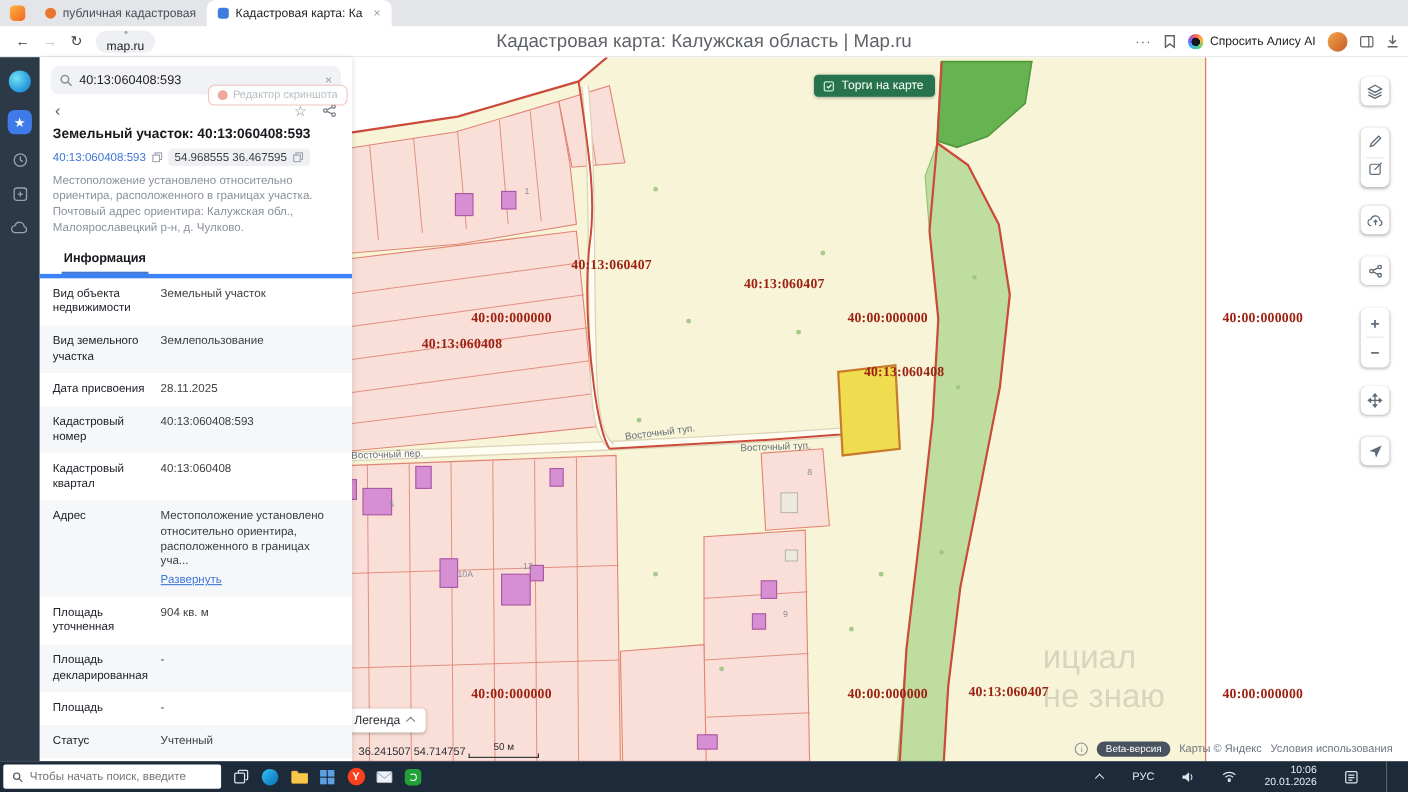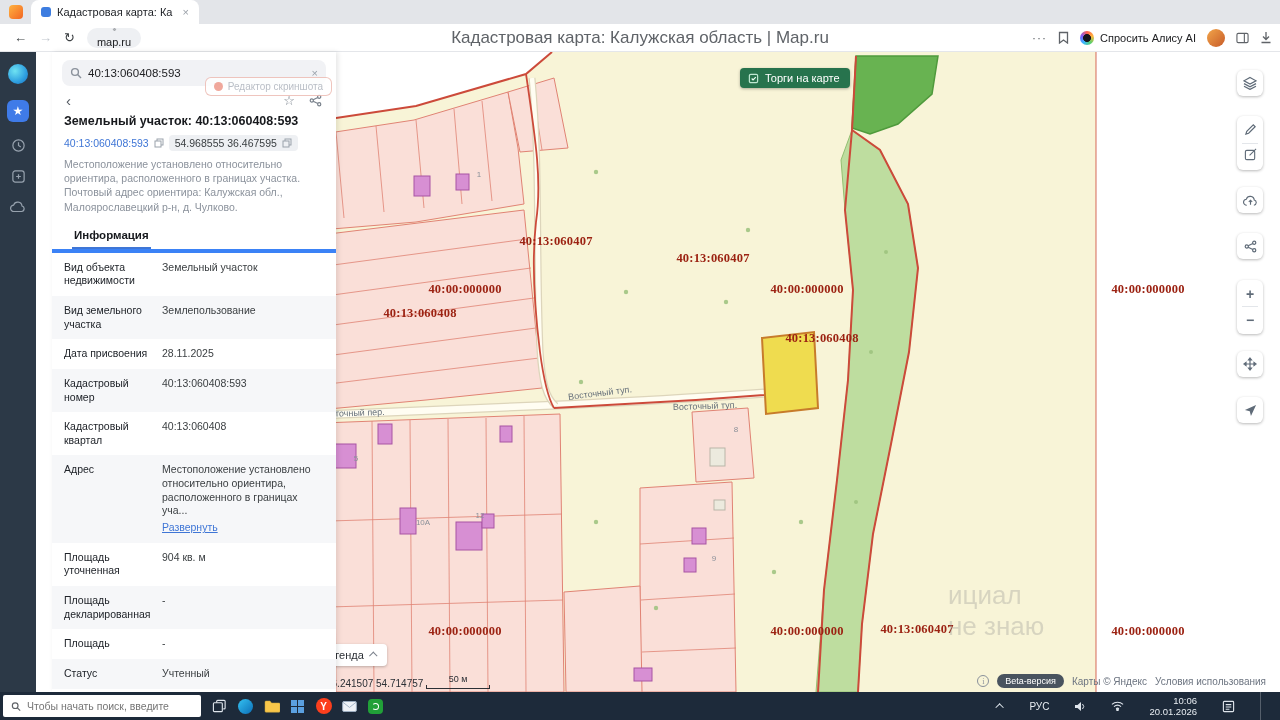--- a/index.html
+++ b/index.html
@@ -27,21 +27,21 @@
   .alice-chip { display:flex; align-items:center; gap:6px; font-size:11px; color:#202124; }
   .alice-logo { width:14px; height:14px; border-radius:50%; background:radial-gradient(circle at center,#15151d 38%,transparent 40%), conic-gradient(#ff5c4d,#ffb83d,#58d06e,#38b8ff,#7a5cff,#ff5c4d); }
   .avatar { width:18px; height:18px; border-radius:50%; background:linear-gradient(135deg,#f2a54a,#c75b28); }
 
   
   .side-rail { position:absolute; top:52px; bottom:28px; left:0; width:36px; background:#2c3947; display:flex; flex-direction:column; align-items:center; padding-top:12px; gap:16px; z-index:6; }
   .rail-alice { width:20px; height:20px; border-radius:50%; background:radial-gradient(circle at 35% 35%,#6fe3f2,#2e9fe0 60%,#1b6fc0); }
   .rail-star { width:22px; height:22px; border-radius:6px; background:#3f7be8; color:#fff; font-size:12px; display:flex; align-items:center; justify-content:center; }
 
   
-  .left-panel { position:absolute; top:52px; bottom:28px; left:52px; width:284px; background:#fff; z-index:5; box-shadow:2px 0 5px rgba(0,0,0,.10); overflow:hidden; }
+  .left-panel { position:absolute; top:52px; bottom:28px; left:36px; width:284px; background:#fff; z-index:5; box-shadow:2px 0 5px rgba(0,0,0,.10); overflow:hidden; }
   .search-row { margin:8px 10px 0; height:26px; background:#f1f2f5; border-radius:8px; display:flex; align-items:center; padding:0 8px; gap:6px; }
   .search-input { border:none; outline:none; background:transparent; font-size:11.5px; color:#202124; flex:1; min-width:0; font-family:"Liberation Sans",sans-serif; }
   .clear-x { color:#9aa2ab; font-size:11px; }
   .ghost-pill { position:absolute; top:25px; right:4px; display:flex; align-items:center; gap:5px; background:rgba(255,255,255,.8); border:1px solid rgba(210,90,70,.35); border-radius:6px; padding:3px 8px; font-size:10px; color:#b9bec6; }
   .ghost-dot { width:9px; height:9px; border-radius:50%; background:#e4604a; opacity:.55; }
   .nav-row { display:flex; align-items:center; padding:7px 14px 3px; }
   .back-chev { font-size:15px; color:#555b63; line-height:1; }
   .nav-spacer { flex:1; }
   .nav-row .ic { margin-left:14px; display:flex; }
   .panel-title { padding:3px 12px 1px; font-size:12.5px; font-weight:bold; color:#17191d; white-space:nowrap; }
@@ -67,21 +67,21 @@
   .collapse-btn { position:absolute; left:2px; top:12px; width:13px; height:26px; background:#fff; border-radius:4px; box-shadow:0 1px 3px rgba(0,0,0,.25); display:flex; align-items:center; justify-content:center; color:#7b828c; font-size:12px; z-index:4; }
   .torgi-btn { position:absolute; left:444px; top:16px; background:#27734d; color:#fff; font-size:11px; border-radius:4px; padding:4px 10px 4px 8px; display:flex; gap:6px; align-items:center; box-shadow:0 1px 3px rgba(0,0,0,.3); z-index:4; }
   .legend-btn { position:absolute; left:16px; bottom:26px; background:#fff; border-radius:4px; box-shadow:0 1px 3px rgba(0,0,0,.25); padding:5px 10px; font-size:11px; color:#2b2f35; display:flex; align-items:center; gap:7px; z-index:4; }
   .chev-up { width:6px; height:6px; border-left:1.5px solid #7b828c; border-top:1.5px solid #7b828c; transform:rotate(45deg) translateY(1px); }
   .coords-status { position:absolute; left:30px; bottom:3px; font-size:10px; color:#2b2f35; z-index:4; }
   .scale { position:absolute; left:130px; bottom:3px; width:64px; font-size:9px; color:#2b2f35; text-align:center; z-index:4; }
   .scale-bar { height:4px; border-left:1px solid #2b2f35; border-right:1px solid #2b2f35; border-bottom:1px solid #2b2f35; margin-top:1px; }
   .attrib { position:absolute; right:14px; bottom:4px; display:flex; align-items:center; gap:8px; font-size:10px; color:#6c7480; z-index:4; }
   .info-circle { width:12px; height:12px; border:1px solid #8a919b; border-radius:50%; font-size:8px; display:flex; align-items:center; justify-content:center; color:#8a919b; font-family:"Liberation Serif",serif; }
   .beta-chip { background:#49535f; color:#fff; border-radius:9px; padding:2px 8px; font-size:9px; }
-  .watermark { position:absolute; left:652px; top:528px; color:rgba(140,140,140,.30); font-size:26px; line-height:1.2; z-index:3; }
+  .watermark { position:absolute; left:652px; top:528px; color:rgba(140,140,140,.30); font-size:30px; line-height:1.2; z-index:3; }
 
   
   .tool { position:absolute; right:17px; width:26px; background:#fff; border-radius:6px; box-shadow:0 1px 3px rgba(0,0,0,.28); display:flex; flex-direction:column; align-items:center; justify-content:center; color:#5f6b78; z-index:4; }
   .tool.sq { height:26px; }
   .tool.pill { height:54px; justify-content:space-around; padding:4px 0; }
   .zoom-glyph { font-size:14px; font-weight:bold; color:#5f6b78; line-height:1; }
   .pill-div { width:16px; border-top:1px solid #e3e6ea; }
 
   
   .taskbar { position:absolute; left:0; right:0; bottom:0; height:28px; background:#1d2a3a; display:flex; align-items:center; color:#e8edf2; z-index:10; }
@@ -99,20 +99,24 @@
   .tray-chev { width:6px; height:6px; border-left:1.5px solid #dfe5ec; border-top:1.5px solid #dfe5ec; transform:rotate(45deg) translateY(2px); }
   .lang { font-size:10px; color:#e8edf2; }
   .clock { text-align:right; font-size:9.5px; line-height:1.2; }
   .show-desktop { width:4px; height:28px; border-left:1px solid rgba(255,255,255,.25); }
 </style>
 </head>
 <body>
 
 <div class="tabstrip">
   <div class="browser-logo"></div>
+  <div class="tab">
+    <span class="favicon fav-orange"></span>
+    <span>публичная кадастровая</span>
+  </div>
   <div class="tab active">
     <span class="favicon fav-blue"></span>
     <span>Кадастровая карта: Ка</span>
     <span class="tab-close">×</span>
   </div>
 </div>
 
 <div class="toolbar">
   <span class="nav-btn">←</span>
   <span class="nav-btn disabled">→</span>

